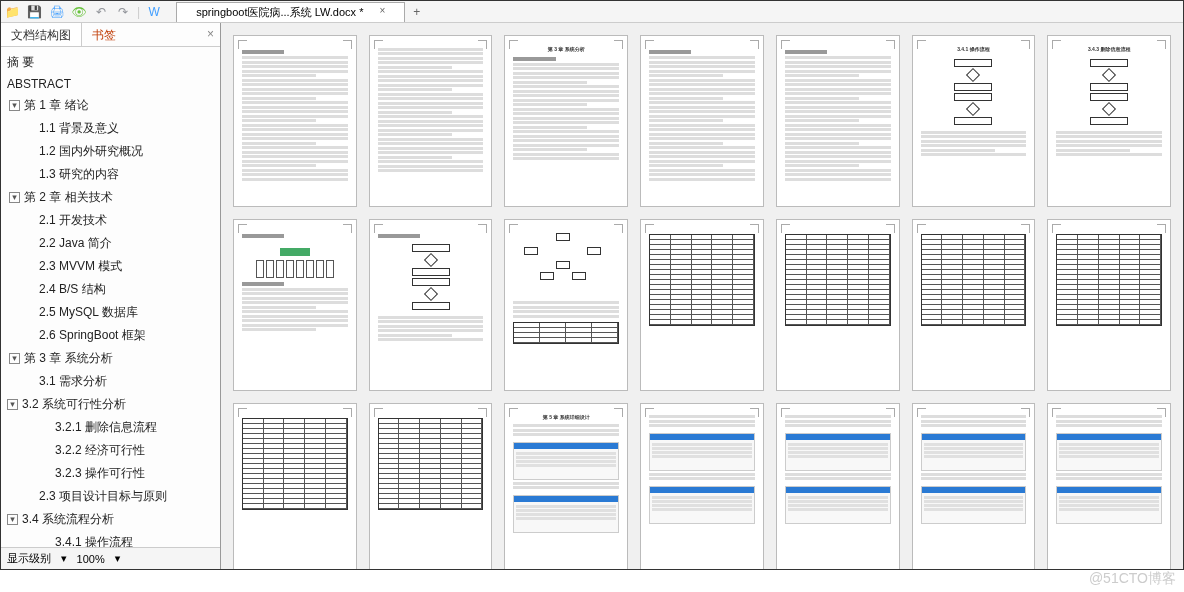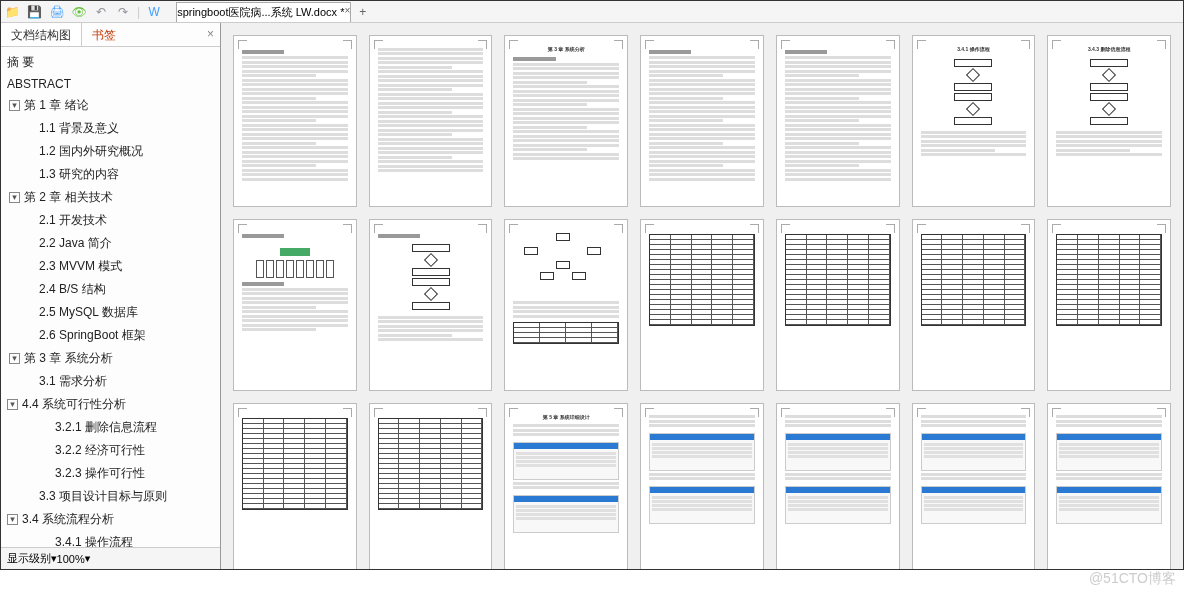--- a/index.html
+++ b/index.html
@@ -1,36 +1,36 @@
 <!DOCTYPE html>
 <html><head>
 <meta charset="utf-8">
 <style>
 * { margin: 0; padding: 0; box-sizing: border-box; }
 body { font-family: "Microsoft YaHei", Arial, sans-serif; font-size: 12px; background: #fff; overflow: hidden; border: 1px solid #333; }
 .toolbar { height: 22px; background: #f5f5f5; border-bottom: 1px solid #ccc; display: flex; align-items: center; padding: 0 4px; gap: 6px; }
 .toolbar-icon { width: 16px; height: 16px; display: inline-flex; align-items: center; justify-content: center; cursor: pointer; }
 .tab-bar { display: flex; align-items: center; margin-left: 8px; }
-.doc-tab { background: #fff; border: 1px solid #aaa; border-bottom: none; padding: 2px 0; font-size: 11px; display: flex; align-items: flex-start; gap: 0; }
+.doc-tab { background: #fff; border: 1px solid #aaa; border-bottom: none; padding: 2px 19px; font-size: 11px; display: flex; align-items: flex-start; gap: 16px; }
 .close-x { font-size: 10px; color: #666; cursor: pointer; }
 .add-tab { padding: 2px 8px; color: #666; cursor: pointer; }
 .main { display: flex; height: 546px; }
 .sidebar { width: 220px; border-right: 1px solid #999; display: flex; flex-direction: column; background: #fdfdfd; }
 .side-tabs { display: flex; border-bottom: 1px solid #ccc; height: 24px; }
 .side-tab { padding: 4px 10px; font-size: 12px; cursor: pointer; color: #c2410c; }
 .side-tab.active { background: #fff; border-right: 1px solid #ccc; color: #333; }
 .side-tab-close { margin-left: auto; padding: 4px 6px; color: #888; cursor: pointer; }
 .outline { flex: 1; overflow: auto; padding: 4px 0; }
 .outline-item { padding: 3px 6px; cursor: pointer; white-space: nowrap; font-size: 12px; color: #222; display: flex; align-items: center; }
 .toggle { width: 11px; height: 11px; border: 1px solid #888; font-size: 9px; line-height: 9px; text-align: center; margin-right: 4px; color: #555; flex-shrink: 0; }
 .lvl0 { padding-left: 8px; }
 .lvl1 { }
 .lvl2 { padding-left: 38px; }
 .lvl3 { padding-left: 54px; }
-.side-footer { height: 22px; border-top: 1px solid #ccc; display: flex; align-items: center; padding: 0 6px; font-size: 11px; background: #f5f5f5; }
+.side-footer { height: 22px; border-top: 1px solid #ccc; display: flex; align-items: center; padding: 0 6px; gap: 10px; font-size: 11px; background: #f5f5f5; }
 .content-area { flex: 1; background: #f0f0f0; overflow: auto; padding: 12px; }
 .pages-grid { display: grid; grid-template-columns: repeat(7, 1fr); gap: 12px; }
 .page-thumb { background: #fff; border: 1px solid #bbb; aspect-ratio: 0.72; padding: 10px 8px; position: relative; overflow: hidden; font-size: 3px; line-height: 1.3; color: #333; }
 .page-thumb::before, .page-thumb::after { content: ""; position: absolute; width: 8px; height: 8px; border: 1px solid #aaa; }
 .page-thumb::before { top: 4px; left: 4px; border-right: none; border-bottom: none; }
 .page-thumb::after { top: 4px; right: 4px; border-left: none; border-bottom: none; }
 .thumb-title { font-size: 5px; font-weight: bold; text-align: center; margin-bottom: 4px; }
 .thumb-text { height: 3px; background: #ddd; margin: 1.5px 0; }
 .thumb-text.short { width: 70%; }
 .thumb-heading { height: 4px; width: 40%; background: #999; margin: 4px 0 2px; }
@@ -124,33 +124,33 @@
         </div>
         <div class="outline-item lvl0">
           <span class="toggle">▾</span>
           <span>第 3 章  系统分析</span>
         </div>
         <div class="outline-item lvl2">
           <span>3.1  需求分析</span>
         </div>
         <div class="outline-item lvl1">
           <span class="toggle">▾</span>
-          <span>4.4  系统可行性分析</span>
+          <span>3.2  系统可行性分析</span>
         </div>
         <div class="outline-item lvl3">
           <span>3.2.1 删除信息流程</span>
         </div>
         <div class="outline-item lvl3">
           <span>3.2.2 经济可行性</span>
         </div>
         <div class="outline-item lvl3">
           <span>3.2.3 操作可行性</span>
         </div>
         <div class="outline-item lvl2">
-          <span>3.3  项目设计目标与原则</span>
+          <span>2.3  项目设计目标与原则</span>
         </div>
         <div class="outline-item lvl1">
           <span class="toggle">▾</span>
           <span>3.4  系统流程分析</span>
         </div>
         <div class="outline-item lvl3">
           <span>3.4.1 操作流程</span>
         </div>
       </div>
     <div class="side-footer">

